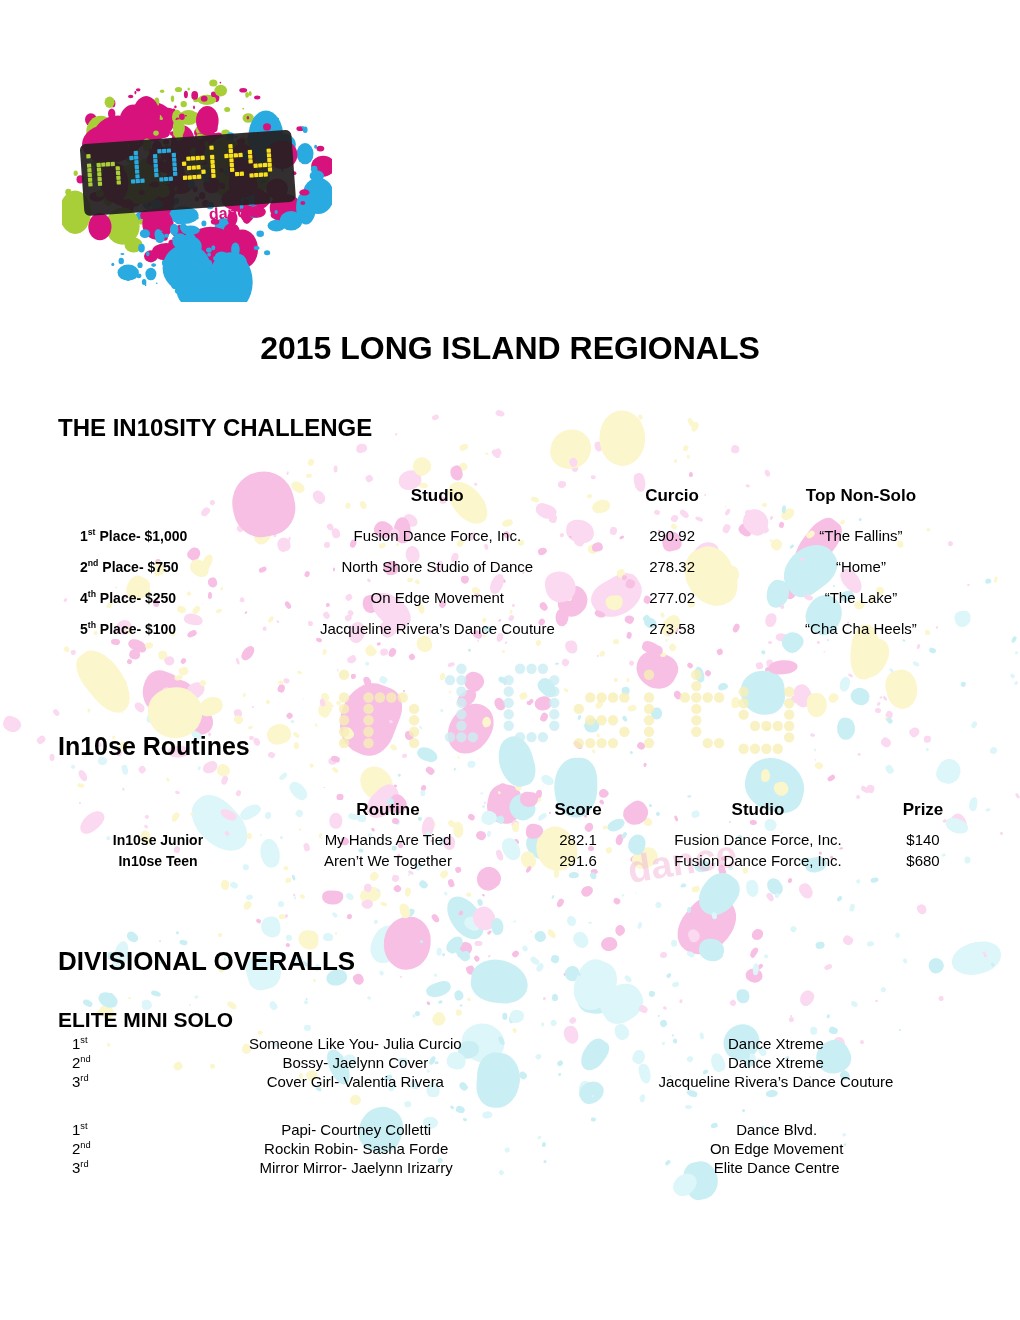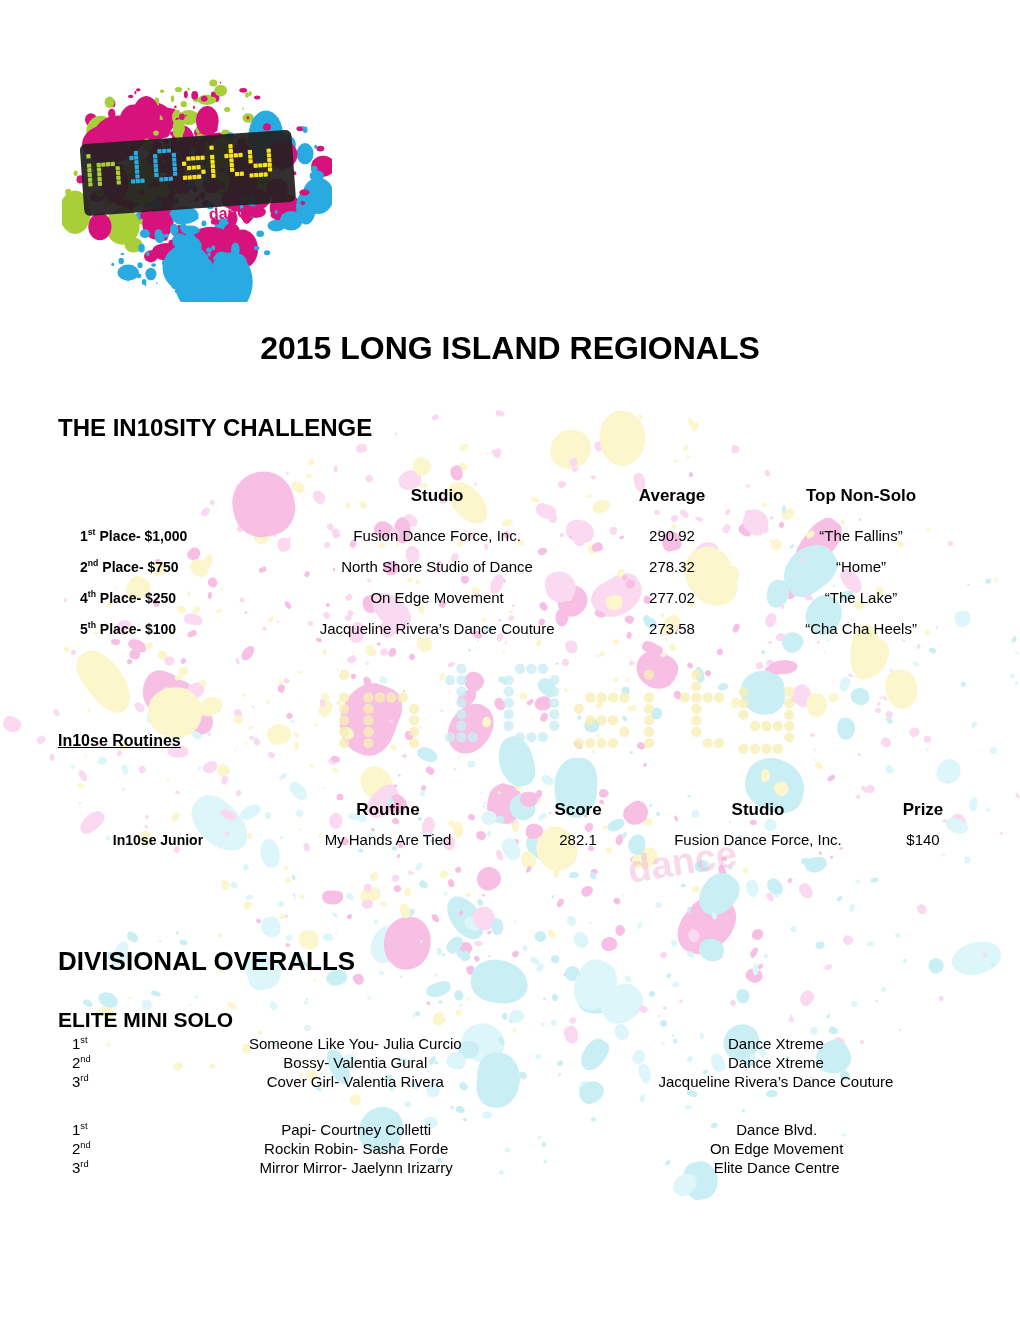--- a/index.html
+++ b/index.html
@@ -65,21 +65,21 @@
     text-align: center;
     font-size: 32px;
     font-weight: bold;
     letter-spacing: 0px;
   }
   .section-head {
     position: absolute;
     font-weight: bold;
   }
   #challenge-head { left: 58px; top: 414px; font-size: 24px; }
-  #routines-head  { left: 58px; top: 732px; font-size: 16px; text-decoration: underline; }
+  #routines-head  { left: 58px; top: 732px; font-size: 25px; }
   #divisional-head{ left: 58px; top: 946px; font-size: 26px; }
 
   
   .challenge {
     position: absolute;
     left: 58px;
     top: 486px;
     width: 910px;
     border-collapse: collapse;
     font-size: 15px;
@@ -1823,21 +1823,21 @@
 
     <div class="doc-title">2015 LONG ISLAND REGIONALS</div>
 
     <div class="section-head" id="challenge-head">THE IN10SITY CHALLENGE</div>
 
     <table class="challenge">
       <thead>
         <tr>
           <th class="c-place"></th>
           <th class="c-studio">Studio</th>
-          <th class="c-average">Average</th>
+          <th class="c-average">Curcio</th>
           <th class="c-top">Top Non-Solo</th>
         </tr>
       </thead>
       <tbody>
         <tr>
           <td class="c-place"><span>1</span><sup>st</sup><span> Place- $1,000</span></td>
           <td class="c-studio">Fusion Dance Force, Inc.</td>
           <td class="c-average">290.92</td>
           <td class="c-top">“The Fallins”</td>
         </tr>
@@ -1875,37 +1875,44 @@
         </tr>
       </thead>
       <tbody>
         <tr>
           <td class="r-div">In10se Junior</td>
           <td class="r-routine">My Hands Are Tied</td>
           <td class="r-score">282.1</td>
           <td class="r-studio">Fusion Dance Force, Inc.</td>
           <td class="r-prize">$140</td>
         </tr>
+        <tr>
+          <td class="r-div">In10se Teen</td>
+          <td class="r-routine">Aren’t We Together</td>
+          <td class="r-score">291.6</td>
+          <td class="r-studio">Fusion Dance Force, Inc.</td>
+          <td class="r-prize">$680</td>
+        </tr>
       </tbody>
     </table>
 
     <div class="section-head" id="divisional-head">DIVISIONAL OVERALLS</div>
 
     <div class="div-block" id="block-elite">
       <div class="div-title">ELITE MINI SOLO</div>
       <table class="div-table">
         <tbody>
           <tr>
             <td class="d-rank"><span>1</span><sup>st</sup></td>
             <td class="d-entry">Someone Like You- Julia Curcio</td>
             <td class="d-studio">Dance Xtreme</td>
           </tr>
           <tr>
             <td class="d-rank"><span>2</span><sup>nd</sup></td>
-            <td class="d-entry">Bossy- Valentia Gural</td>
+            <td class="d-entry">Bossy- Jaelynn Cover</td>
             <td class="d-studio">Dance Xtreme</td>
           </tr>
           <tr>
             <td class="d-rank"><span>3</span><sup>rd</sup></td>
             <td class="d-entry">Cover Girl- Valentia Rivera</td>
             <td class="d-studio">Jacqueline Rivera’s Dance Couture</td>
           </tr>
         </tbody>
       </table>
     </div>

